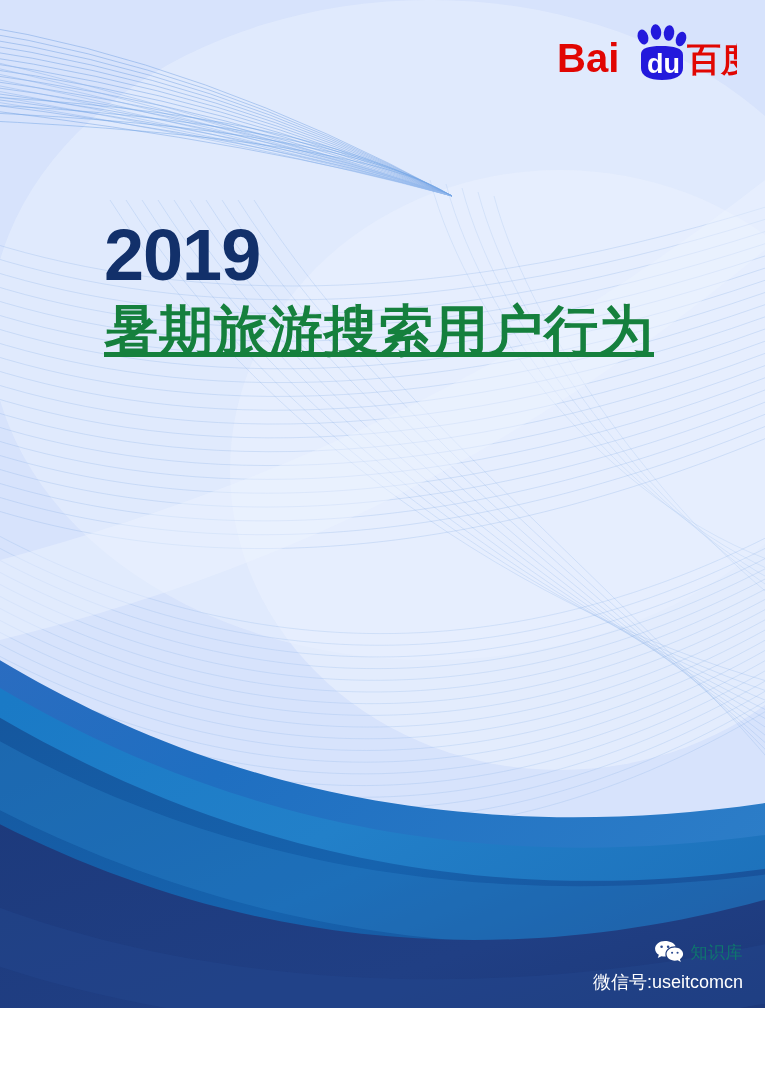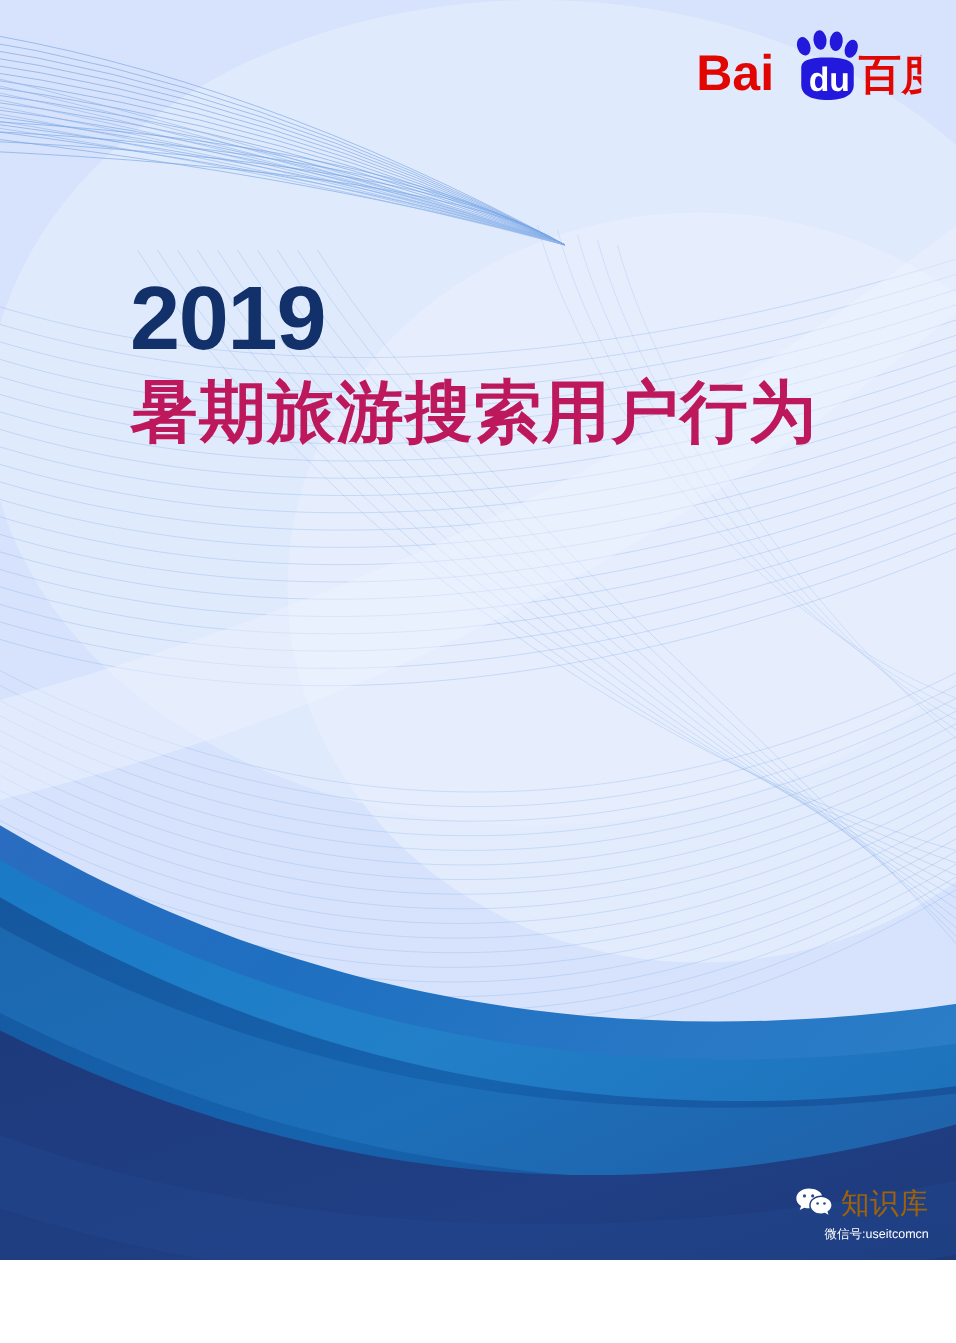--- a/index.html
+++ b/index.html
@@ -47,51 +47,53 @@
     font-weight: bold;
     line-height: 1.0;
     color: #12306a;
     letter-spacing: -1px;
     margin: 0 0 8px 0;
   }
   .title-line {
     font-size: 54px;
     font-weight: bold;
     line-height: 1.18;
-    color: #be185d;
+    color: #15803d;
     margin: 0;
     letter-spacing: 1px;
+    text-decoration: underline;
   }
   
   #footer-wechat {
     position: absolute;
     right: 22px;
     bottom: 14px;
     text-align: right;
     color: #ffffff;
   }
   #wechat-row {
     display: flex;
     align-items: center;
     justify-content: flex-end;
     gap: 7px;
   }
   #wechat-icon { width: 30px; height: 26px; display: block; }
   #wechat-name {
-    font-size: 23px;
-    color: #a16207;
+    font-size: 17px;
+    color: #0f766e;
     line-height: 1;
     letter-spacing: 0.5px;
   }
   #wechat-id {
-    font-size: 10px;
+    font-size: 18px;
     color: #ffffff;
     margin-top: 5px;
     letter-spacing: 0px;
     white-space: nowrap;
+    text-align: center;
   }
 </style>
 </head>
 <body>
 
 <div id="cover">
 
   <svg id="bg-art" viewBox="0 0 765 1074" preserveAspectRatio="none" xmlns="http://www.w3.org/2000/svg">
     <defs>
       <linearGradient id="gradLightBand" x1="0" y1="0" x2="1" y2="0.4">

